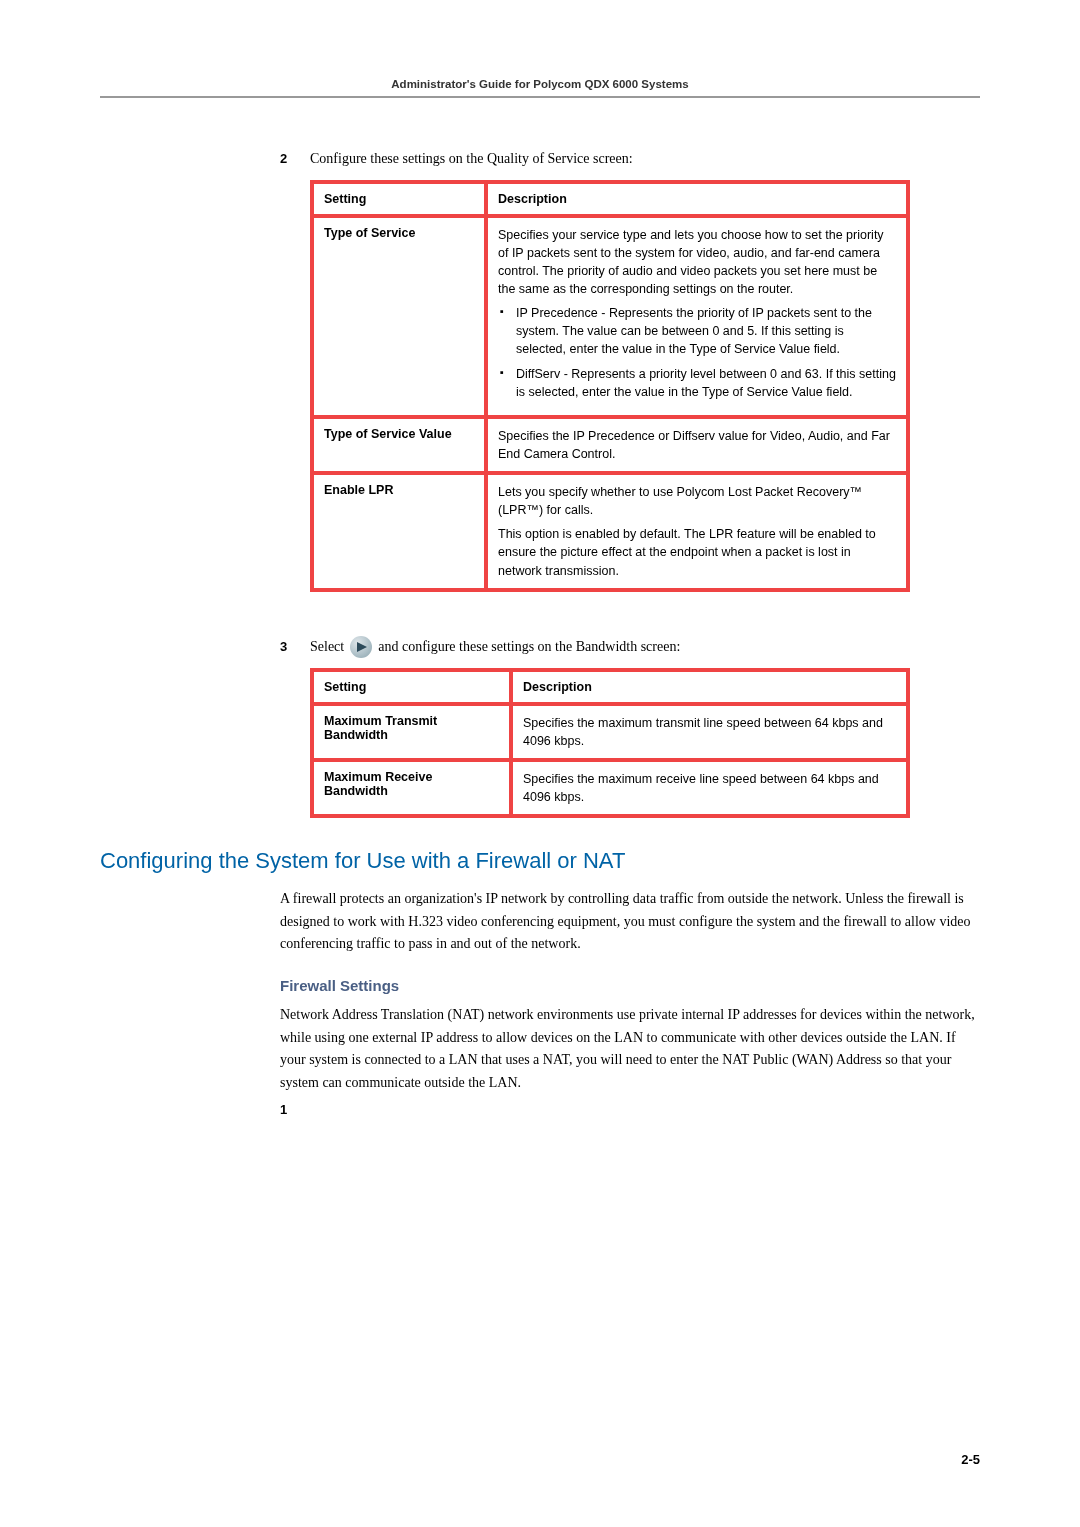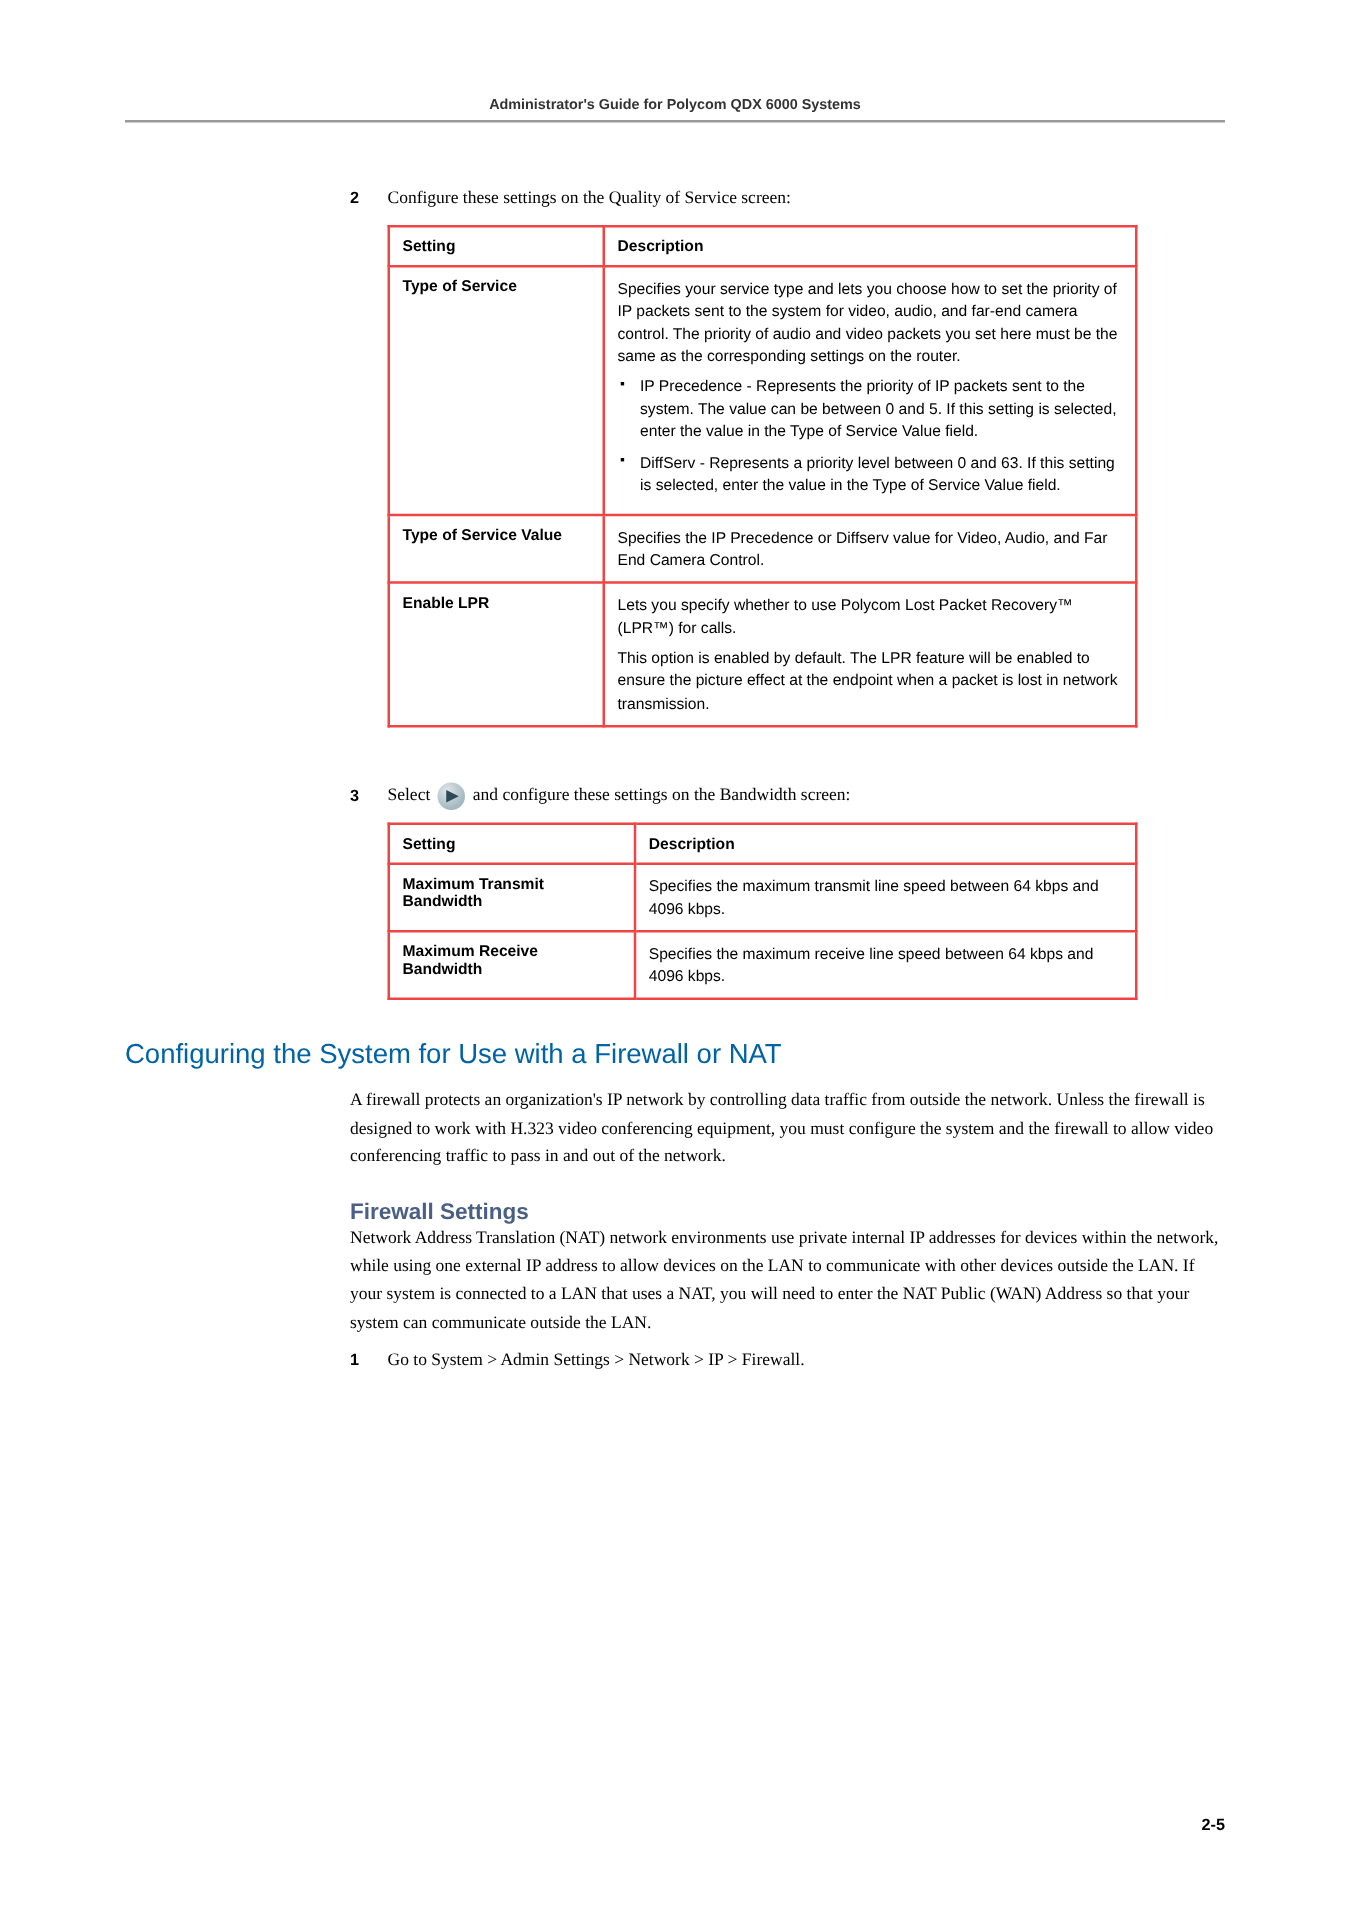--- a/index.html
+++ b/index.html
@@ -50,21 +50,21 @@
     font-size: 14px;
     line-height: 1.55;
   }
   table.settings {
     border-collapse: collapse;
     width: 600px;
     margin-bottom: 44px;
     font-size: 12.5px;
   }
   table.settings th, table.settings td {
-    border: 2px solid #ef4444;
+    border: 4px solid #ef4444;
     padding: 8px 10px;
     vertical-align: top;
     text-align: left;
   }
   table.settings th {
     font-weight: bold;
     background: #fff;
   }
   table.settings td.label {
     font-weight: bold;
@@ -117,22 +117,22 @@
     color: #0063a6;
     font-family: Arial, Helvetica, sans-serif;
     font-weight: 500;
     font-size: 22px;
     margin: 30px 0 14px 0;
   }
   h3.sub {
     color: #4a5f84;
     font-family: Arial, Helvetica, sans-serif;
     font-weight: bold;
-    font-size: 18px;
-    margin: 22px 0 0 0;
+    font-size: 15px;
+    margin: 22px 0 10px 0;
   }
   h4.bold-line {
     font-family: Arial, Helvetica, sans-serif;
     font-weight: bold;
     font-size: 13px;
     margin: 18px 0 8px 0;
   }
   .body-para {
     font-family: Georgia, 'Times New Roman', serif;
     font-size: 14px;
@@ -242,21 +242,18 @@
 
     <h3 class="sub">Firewall Settings</h3>
 
     <p class="body-para">
       <span>Network Address Translation (NAT) network environments use private internal IP addresses for devices within the network, while using one external IP address to allow devices on the LAN to communicate with other devices outside the LAN. If your system is connected to a LAN that uses a NAT, you will need to enter the </span><span class="bold-inline">NAT Public (WAN) Address</span><span> so that your system can communicate outside the LAN.</span>
     </p>
 
 
     <div class="step-line">
       <span class="step-num">1</span>
-      <span class="step-text">
-        <span>Go to </span><span class="bold-inline">System &gt; Admin Settings &gt; Network &gt; IP &gt; Firewall</span><span>.</span>
-      </span>
     </div>
 
   </div>
 
   <div class="page-num">2-5</div>
 </div>
 
 </body></html>

